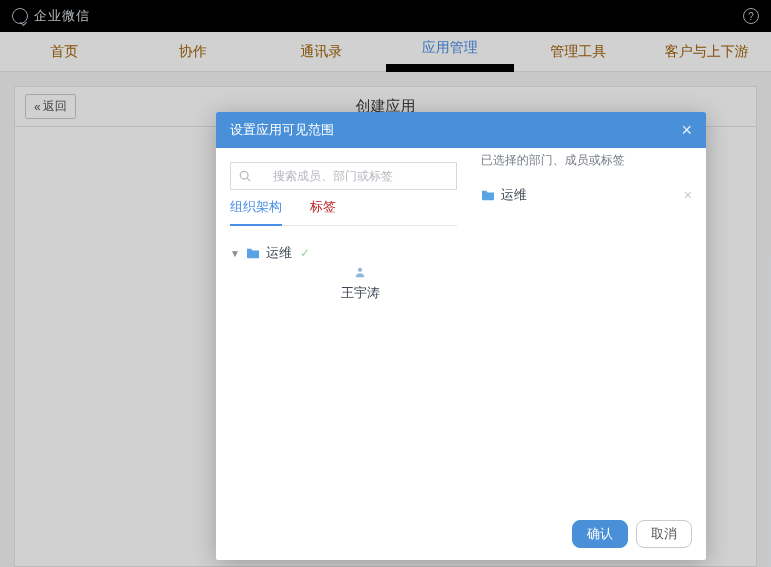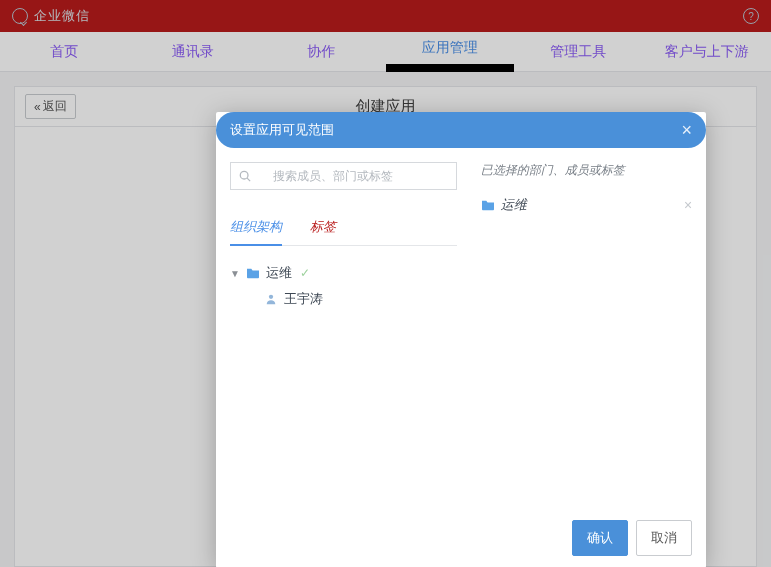--- a/index.html
+++ b/index.html
@@ -7,21 +7,21 @@
       font-family: -apple-system, "Microsoft YaHei", "PingFang SC", sans-serif;
       font-size: 13px;
       color: #333;
       background: #fff;
       width: 771px;
       height: 567px;
       overflow: hidden;
       position: relative;
     }
     .top-bar {
-      background: #b91c1c;
+      background: #000000;
       height: 32px;
       display: flex;
       align-items: center;
       padding: 0 12px;
       color: #dbe1e6;
     }
     .top-bar .logo-area { display: flex; align-items: center; gap: 6px; }
     .top-bar .logo-bubble {
       width: 16px; height: 16px;
       border: 1.5px solid #b9c4cf;
@@ -41,21 +41,21 @@
       height: 40px;
       border-bottom: 1px solid #e4e6e9;
       display: flex;
     }
     .nav-tabs .tab {
       flex: 1;
       display: flex;
       align-items: center;
       justify-content: center;
       font-size: 14px;
-      color: #8b5cf6;
+      color: #a16207;
       cursor: pointer;
     }
     .nav-tabs .tab.active {
       color: #4a8fe7;
       border-bottom: 8px solid #000000;
       margin-bottom: -1px;
     }
 
     .page-body {
       background: #f4f5f6;
@@ -108,76 +108,73 @@
       overflow: hidden;
       display: flex; flex-direction: column;
     }
     .modal-header {
       background: #4a90d9;
       color: #fff;
       height: 36px;
       display: flex; align-items: center;
       padding: 0 14px;
       font-size: 13px;
-      border-radius: 18px;
     }
     .modal-close {
       margin-left: auto; cursor: pointer; font-size: 18px; line-height: 1;
       color: #e7f0fa;
     }
 
     .modal-body {
       display: flex;
       height: 360px;
     }
     .panel-left {
       width: 52%;
       padding: 14px 14px 0 14px;
       display: flex; flex-direction: column;
     }
     .panel-right {
       flex: 1;
-      padding: 14px 14px 0 10px;
-      font-style: italic;
+      padding: 4px 14px 0 10px;
     }
 
     .search-box {
       border: 1px solid #d6d9dd;
       height: 28px;
       display: flex; align-items: center;
       padding: 0 8px; gap: 22px;
       color: #9aa1a9;
     }
     .search-box input {
       border: none; outline: none; flex: 1; font-size: 12px; color: #333;
     }
     .search-box input::placeholder { color: #b4b9bf; }
 
     .subtabs {
       display: flex; gap: 28px;
-      margin-top: 28px;
+      margin-top: 8px;
       border-bottom: 1px solid #e4e6e9;
-      font-style: italic;
     }
     .subtab {
       padding-bottom: 8px; font-size: 13px; color: #b91c1c; cursor: pointer;
     }
     .subtab.active {
       color: #4a8fe7; border-bottom: 2px solid #4a8fe7; margin-bottom: -1px;
     }
 
     .tree {
       margin-top: 14px;
       font-size: 13px; color: #3d4753;
     }
     .tree .node {
       display: flex; align-items: center; gap: 6px;
       height: 26px; cursor: pointer;
     }
-    .tree .node.child { padding-left: 34px; }
+    .tree .node.child { padding-left: 34px; flex-direction: column; }
     .caret {
       color: #8a8f95; font-size: 10px;
     }
     .folder-icon, .person-icon {
       width: 14px; height: 12px; display: inline-block;
     }
     .folder-icon svg, .person-icon svg { display:block; }
     .check-icon { color: #9ed29e; font-size: 12px; margin-left: 2px; }
 
     .selected-title { font-size: 12px; color: #787f87; margin-bottom: 14px; }
@@ -187,23 +184,23 @@
     }
     .selected-item .remove {
       margin-left: auto; color: #c5c9ce; cursor: pointer; font-size: 14px;
     }
 
     .modal-footer {
       padding: 12px 14px;
       display: flex; justify-content: flex-end; gap: 8px;
     }
     .btn {
-      min-width: 56px; height: 36px;
+      min-width: 56px; height: 28px;
       border: 1px solid #c9ccd0; background: #fff;
-      color: #555; font-size: 13px; border-radius: 2px;
+      color: #555; font-size: 13px; border-radius: 8px;
       display: inline-flex; align-items: center; justify-content: center;
       cursor: pointer;
     }
     .btn.primary {
       background: #4a90d9; border-color: #4a90d9; color: #fff;
     }
     .mag { width:12px;height:12px;}
     .mag circle{stroke:#b4b9bf;stroke-width:1.5;fill:none}
     .mag line{stroke:#b4b9bf;stroke-width:1.5}
   </style>
@@ -213,22 +210,22 @@
 <div class="top-bar">
   <div class="logo-area">
     <span class="logo-bubble"></span>
     <span class="brand">企业微信</span>
   </div>
   <span class="help">?</span>
 </div>
 
 <div class="nav-tabs">
   <div class="tab">首页</div>
+  <div class="tab">协作</div>
   <div class="tab">通讯录</div>
-  <div class="tab">协作</div>
   <div class="tab active">应用管理</div>
   <div class="tab">管理工具</div>
   <div class="tab">客户与上下游</div>
 </div>
 
 <div class="page-body">
   <div class="page-card">
     <div class="page-card-header">
       <button class="back-btn">
         <span>«</span>

